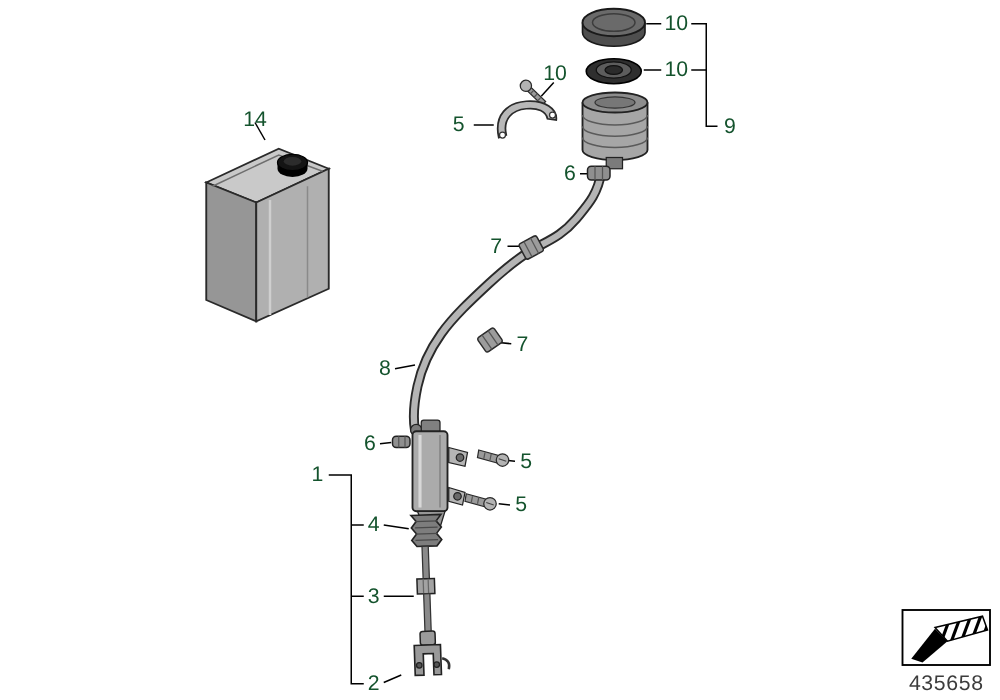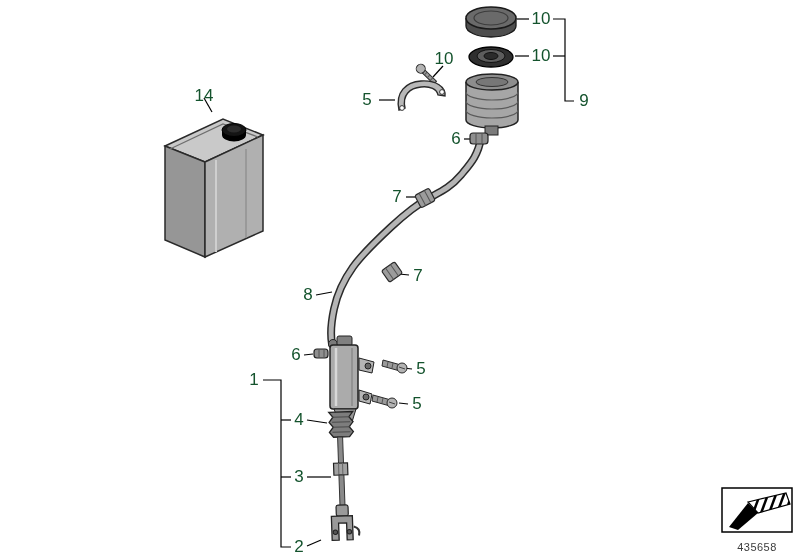--- a/index.html
+++ b/index.html
@@ -8,21 +8,21 @@
     position:relative; width:800px; height:560px; background:#ffffff;
     font-family:"Liberation Sans", sans-serif; overflow:hidden;
   }
   .stage svg { position:absolute; left:0; top:0; }
   .callout {
     position:absolute; transform:translate(-50%,-50%);
     font-weight:normal; font-size:17px; color:#14532d; white-space:nowrap;
   }
   .docnum {
     position:absolute; transform:translate(-50%,-50%);
-    font-size:11px; color:#3c3c3c; letter-spacing:0.5px;
+    font-size:17px; color:#3c3c3c; letter-spacing:0.5px;
   }
 </style>
 </head>
 <body>
 
 <div class="stage">
 
   <svg width="800" height="560" viewBox="0 0 800 560">
     <defs>
       <clipPath id="tailclip">

